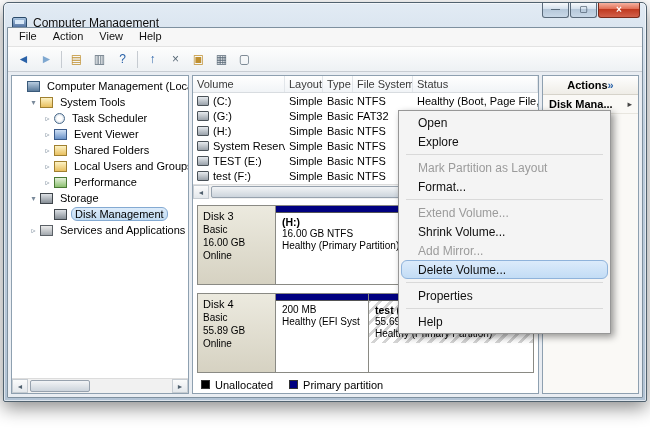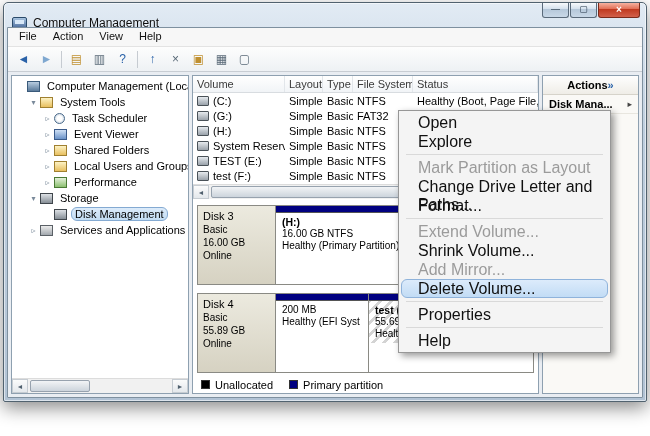--- a/index.html
+++ b/index.html
@@ -92,21 +92,21 @@
   
   .actions-pane { width:97px; flex:none; background:#faf9f6; border:1px solid #8ea0b0; overflow:hidden; }
   .actions-header { display:flex; align-items:center; justify-content:center; padding:3px 6px; font-weight:bold; background:linear-gradient(#fefefe,#efede7); border-bottom:1px solid #d6d3ca; }
   .collapse-glyph { color:#2a62a8; font-size:11px; font-weight:bold; }
   .action-section { display:flex; align-items:center; justify-content:space-between; padding:3px 6px; font-weight:bold; border-bottom:1px solid #e8e6df; }
   .section-arrow { font-size:9px; color:#444; }
 
   
   .context-menu { position:absolute; left:398px; top:110px; width:213px; z-index:60;
     background:#f4f4f4; border:1px solid #979797; box-shadow:3px 3px 7px rgba(0,0,0,.4); padding:2px; }
-  .cm-item { height:19px; line-height:18px; padding-left:16px; font-size:16px; color:#101010; border:1px solid transparent; border-radius:2px; }
+  .cm-item { height:19px; line-height:18px; padding-left:16px; font-size:12px; color:#101010; border:1px solid transparent; border-radius:2px; }
   .cm-item.disabled { color:#9b9b9b; }
   .cm-item.hl { background:linear-gradient(#dcebfb,#c2dcf5); border-color:#8fb3db;border-radius:6px; }
   .cm-sep { height:1px; background:#d9d9d9; margin:3px 5px; }
 </style>
 </head>
 <body>
 
 <div class="window">
   <div class="titlebar">
     <span class="title-icon"></span>
@@ -357,21 +357,20 @@
 
     </div>
   </div>
 </div>
 
 <div class="context-menu">
   <div class="cm-item">Open</div>
   <div class="cm-item">Explore</div>
   <div class="cm-sep"></div>
   <div class="cm-item disabled">Mark Partition as Layout</div>
-  <div class="cm-item">Change Drive Letter and Paths...</div>
   <div class="cm-item">Format...</div>
   <div class="cm-sep"></div>
   <div class="cm-item disabled">Extend Volume...</div>
   <div class="cm-item">Shrink Volume...</div>
   <div class="cm-item disabled">Add Mirror...</div>
   <div class="cm-item hl">Delete Volume...</div>
   <div class="cm-sep"></div>
   <div class="cm-item">Properties</div>
   <div class="cm-sep"></div>
   <div class="cm-item">Help</div>

